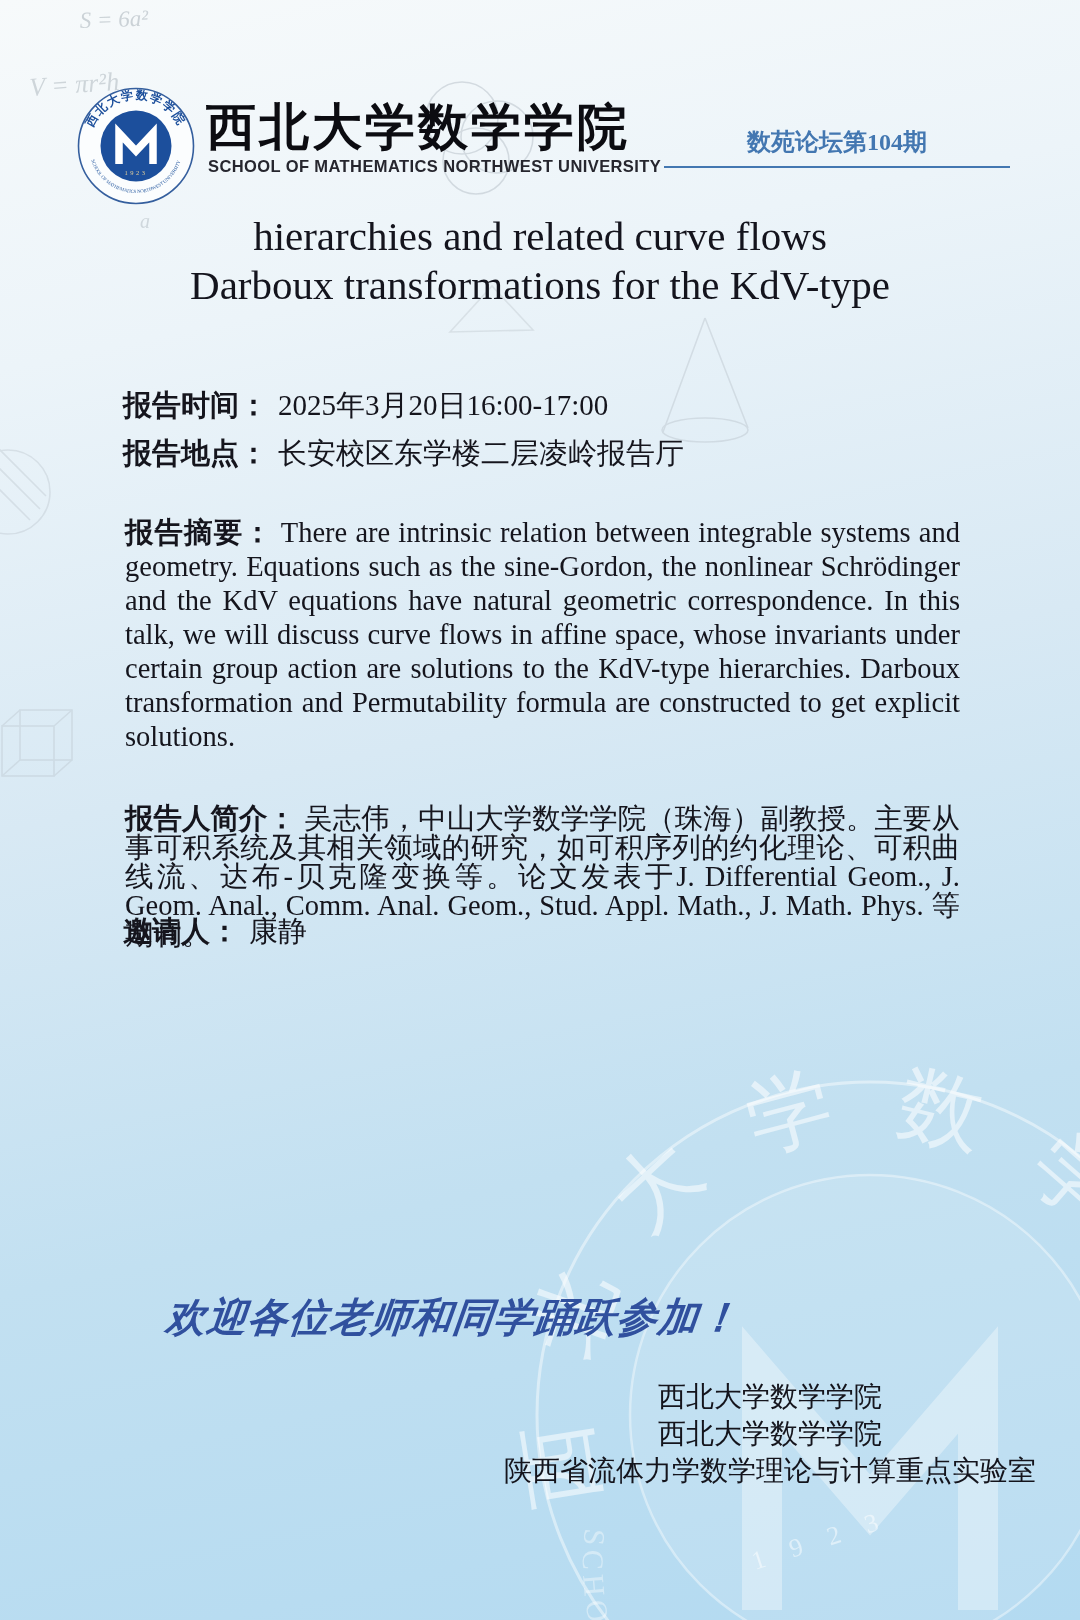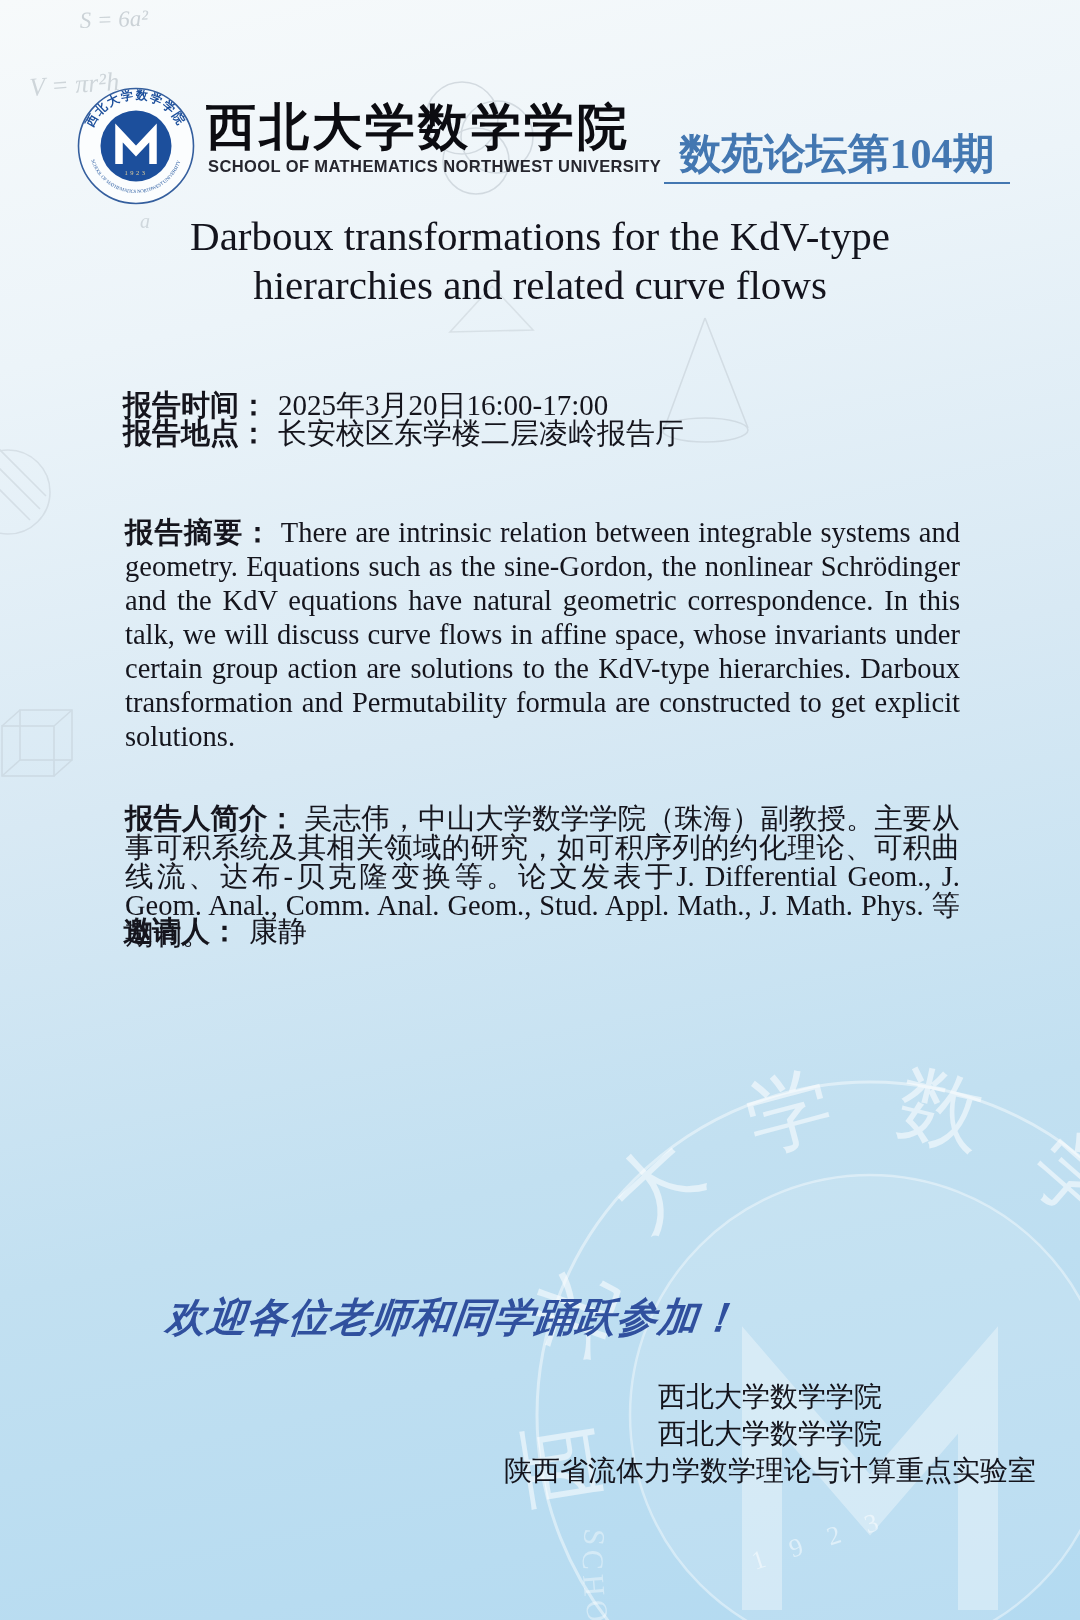--- a/index.html
+++ b/index.html
@@ -8,26 +8,26 @@
     background:linear-gradient(168deg,#f7fafb 0%,#ecf4f9 20%,#d8e9f4 45%,#c2e0f1 70%,#b3daf1 100%);
     font-family:"Liberation Serif","DejaVu Serif",serif;color:#15151d;
   }
   svg text{font-family:"Liberation Serif","DejaVu Serif",serif;}
   .layer0{position:absolute;inset:0;z-index:0;}
   .watermark{position:absolute;left:500px;top:1050px;width:780px;height:720px;z-index:0;}
   .content{position:absolute;inset:0;z-index:1;}
   .emblem{position:absolute;left:76px;top:86px;width:120px;height:120px;}
   .school-cn{position:absolute;left:206px;top:94px;font-size:50px;font-weight:900;letter-spacing:3px;color:#0c0c11;white-space:nowrap;}
   .school-en{position:absolute;left:208px;top:157px;font-family:"Liberation Sans","DejaVu Sans",sans-serif;font-size:16.5px;font-weight:700;letter-spacing:.4px;color:#26262e;white-space:nowrap;}
-  .forum{position:absolute;left:664px;top:126px;width:346px;text-align:center;font-size:42px;font-weight:700;color:#4377b1;border-bottom:2px solid #4377b1;white-space:nowrap;}
+  .forum{position:absolute;left:664px;top:126px;width:346px;text-align:center;font-size:24px;font-weight:700;color:#4377b1;padding-bottom:8px;border-bottom:2px solid #4377b1;white-space:nowrap;}
   .title{position:absolute;left:0;top:212px;width:100%;margin:0;text-align:center;font-size:41px;font-weight:400;line-height:49px;color:#14141d;}
   .row{position:absolute;left:123px;font-size:29px;white-space:nowrap;}
   .row .lbl{font-weight:700;}
   .row .val{margin-left:10px;}
-  .row-speaker{top:338px;} .row-time{top:386px;} .row-venue{top:414px;}
+  .row-speaker{top:338px;} .row-time{top:386px;} .row-venue{top:434px;}
   .para{position:absolute;left:123px;width:835px;margin:2px;text-align:justify;color:#15151d;}
   .abstract{top:514px;font-size:28.5px;line-height:34px;}
   .bio{top:802px;font-size:28.5px;line-height:29px;}
   .para .lbl{font-weight:700;margin-right:8px;}
   .row-inviter{top:912px;}
   .welcome{position:absolute;left:166px;top:1290px;font-size:40px;font-weight:700;font-style:italic;color:#30509e;letter-spacing:1px;transform:skewX(-6deg);white-space:nowrap;}
   .orgs{position:absolute;right:20px;top:1378px;width:580px;text-align:center;font-size:28px;line-height:37px;color:#14141c;}
 </style>
 </head>
 <body>
@@ -99,22 +99,22 @@
       <circle cx="60" cy="60" r="35.5" fill="#1c4f9c"></circle>
       <path d="M43,78 L43,47 L60,65 L77,47 L77,78" fill="none" stroke="#ffffff" stroke-width="7.5"></path>
       <text x="60" y="89" font-size="6.5" letter-spacing="2.5" text-anchor="middle" fill="#e3cf9a">1923</text>
     </svg>
 
     <div class="school-cn">西北大学数学学院</div>
     <div class="school-en">SCHOOL OF MATHEMATICS NORTHWEST UNIVERSITY</div>
     <div class="forum">数苑论坛第104期</div>
 
     <h1 class="title">
+      <span style="display:block">hierarchies and related curve flows</span>
       <span style="display:block">Darboux transformations for the KdV-type</span>
-      <span style="display:block">hierarchies and related curve flows</span>
     </h1>
 
     <div class="row row-time">
       <span class="lbl">报告时间：</span><span class="val">2025年3月20日16:00-17:00</span>
     </div>
     <div class="row row-venue">
       <span class="lbl">报告地点：</span><span class="val">长安校区东学楼二层凌岭报告厅</span>
     </div>
 
     <p class="para abstract">

